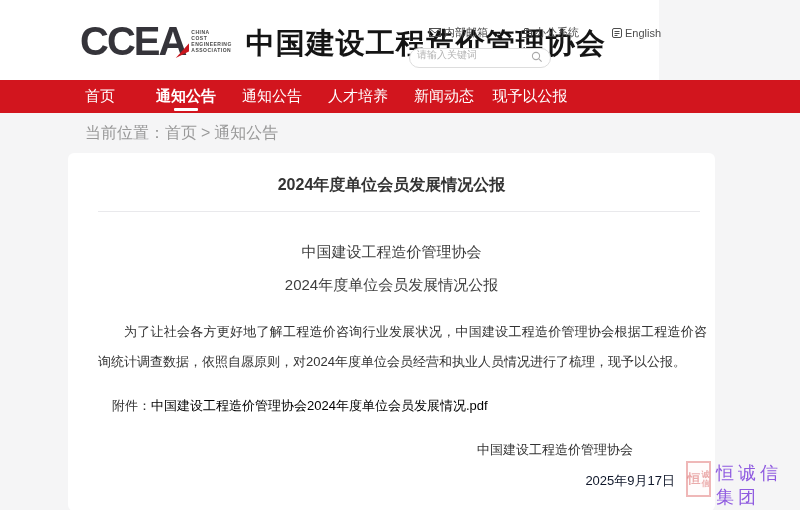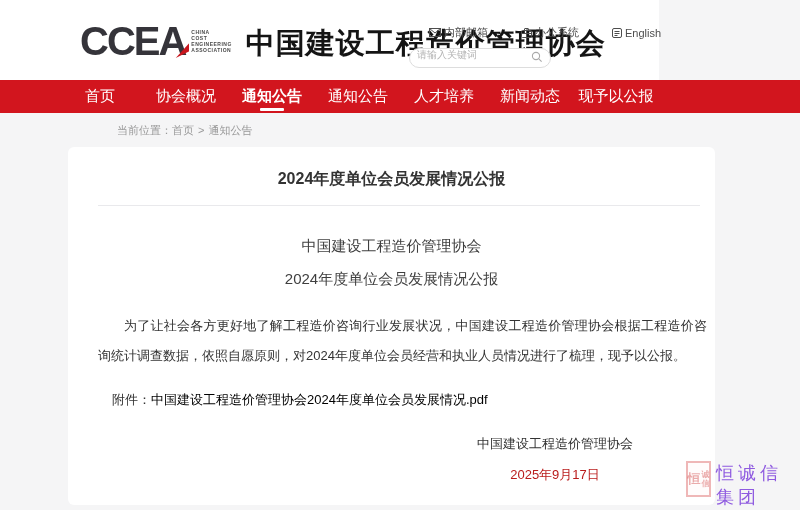--- a/index.html
+++ b/index.html
@@ -32,41 +32,41 @@
 
   
   .nav { width:800px; height:33px; background:#d2151e; display:flex; padding-left:57px; }
   .nav-item { width:86px; color:#ffffff; font-size:15px; text-align:center;
     line-height:31px; position:relative; cursor:pointer; white-space:nowrap; }
   .nav-item.active { font-weight:700; }
   .nav-item.active::after { content:""; position:absolute; left:50%; margin-left:-12px;
     bottom:2px; width:24px; height:3px; background:#fff; border-radius:1px; }
 
   
-  .breadcrumb { padding:10px 0 0 117px; font-size:11px; color:#999; }
+  .breadcrumb { padding:10px 0 0 85px; font-size:16px; color:#999; }
   .breadcrumb a { color:#999; text-decoration:none; cursor:pointer; }
   .breadcrumb .sep { margin:0 4px; }
 
   
   .card { position:relative; margin:9px 0 0 68px; width:647px; height:358px;
     background:#ffffff; border-radius:6px; padding-top:22px; }
   .article-title { text-align:center; font-size:16px; font-weight:700; color:#333; }
   .article-date { text-align:center; font-size:12px; color:#999; margin-top:15px; }
   .divider { border-bottom:1px solid #e9e9ec; margin:15px 15px 0 30px; }
   .heading-line { text-align:center; font-size:15px; color:#3f3f3f; }
   .h1-line { margin-top:31px; }
   .h2-line { margin-top:14px; }
   .article-body { margin:22px 8px 0 30px; font-size:13px; color:#333; line-height:30px;
     text-align:justify; }
   .article-body .para { text-indent:2em; }
   .attachment { margin:20px 8px 0 44px; font-size:13px; color:#333; }
   .attachment a { color:#000000; cursor:pointer; }
   .signature { position:absolute; right:40px; top:288px; width:240px; text-align:center; }
   .signature .sig-org { font-size:13px; color:#333; }
-  .signature .sig-date { font-size:13px; color:#b91c1c; margin-top:13px; }
+  .signature .sig-date { font-size:13px; color:#0f172a; margin-top:13px;text-align:right; }
 
   
   .watermark { position:absolute; left:686px; top:461px; display:flex;
     align-items:flex-start; opacity:.75; }
   .wm-box { width:25px; height:36px; border:2px solid rgba(217,84,84,.55);
     display:flex; align-items:center; justify-content:center; gap:1px; padding:1px;
     background:rgba(255,240,240,.25); }
   .wm-main { font-size:13px; color:rgba(210,70,70,.6); font-weight:700; }
   .wm-sub { display:flex; flex-direction:column; }
   .wm-sub span { font-size:8px; line-height:9px; color:rgba(210,70,70,.6); font-weight:700; }
@@ -134,21 +134,20 @@
             <circle cx="5" cy="5" r="3.6" fill="none" stroke="#a9a9a9" stroke-width="1.1"></circle>
             <line x1="7.8" y1="7.8" x2="10.6" y2="10.6" stroke="#a9a9a9" stroke-width="1.1"></line>
           </svg>
       </span>
     </div>
   </div>
 </div>
 
 <div class="nav">
   <div class="nav-item">首页</div>
-  <div class="nav-item">协会概况</div>
   <div class="nav-item active">通知公告</div>
   <div class="nav-item">通知公告</div>
   <div class="nav-item">人才培养</div>
   <div class="nav-item">新闻动态</div>
   <div class="nav-item">现予以公报</div>
 </div>
 
 <div class="breadcrumb">
   <span>当前位置：</span><a>首页</a><span class="sep">&gt;</span><span>通知公告</span>
 </div>

